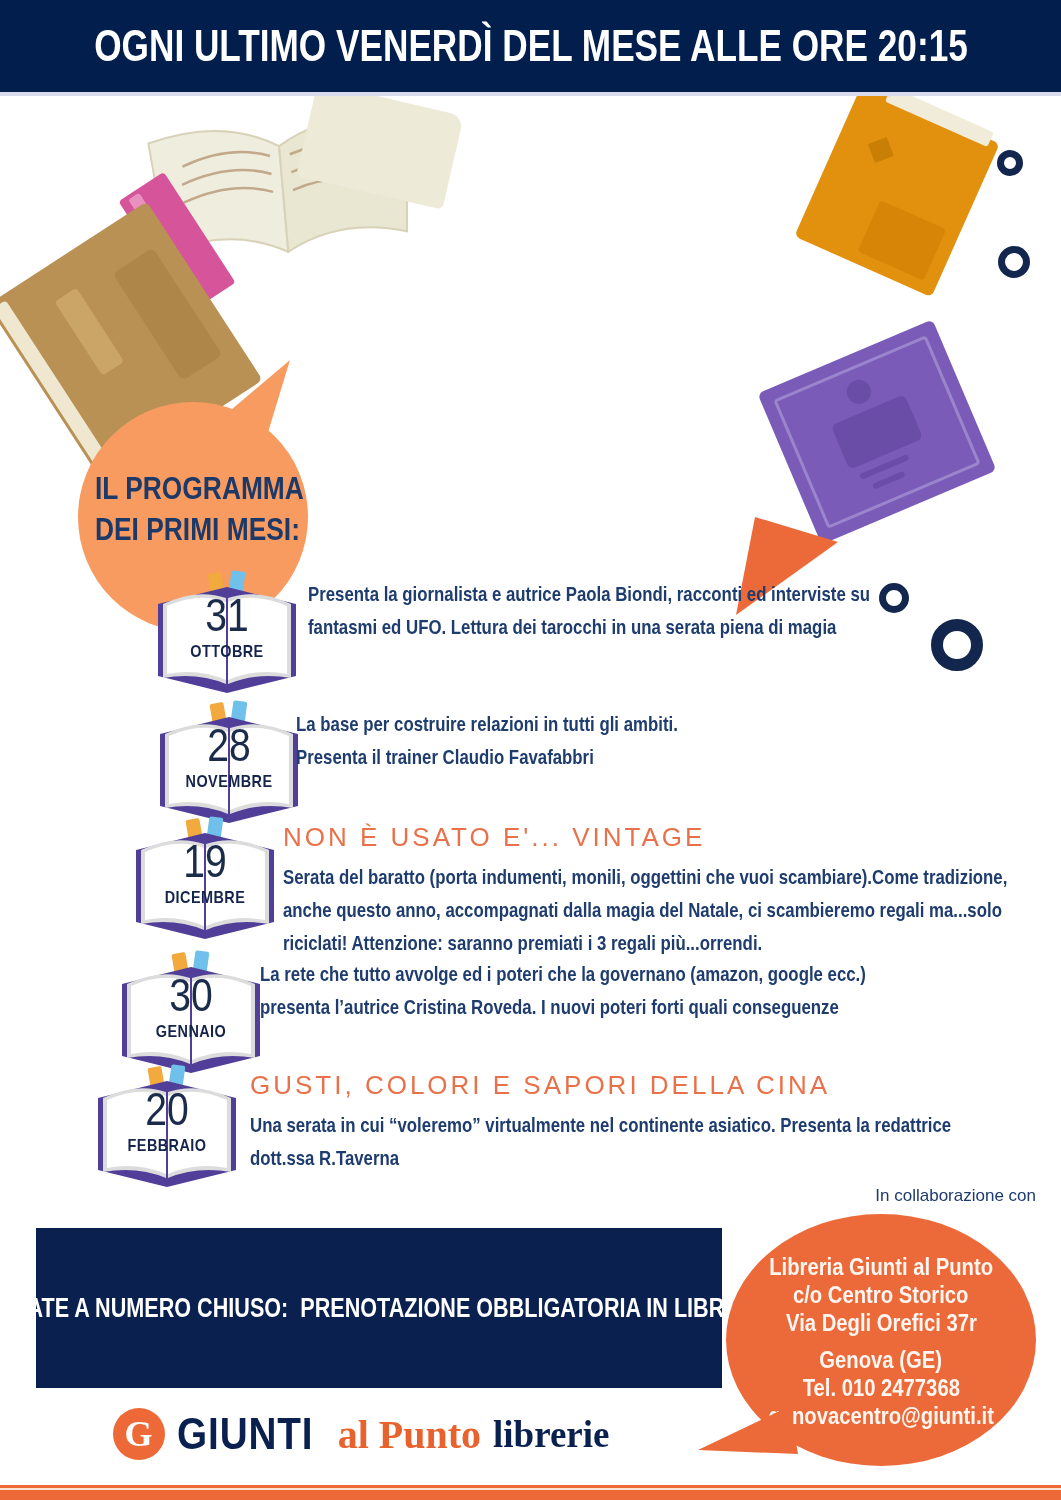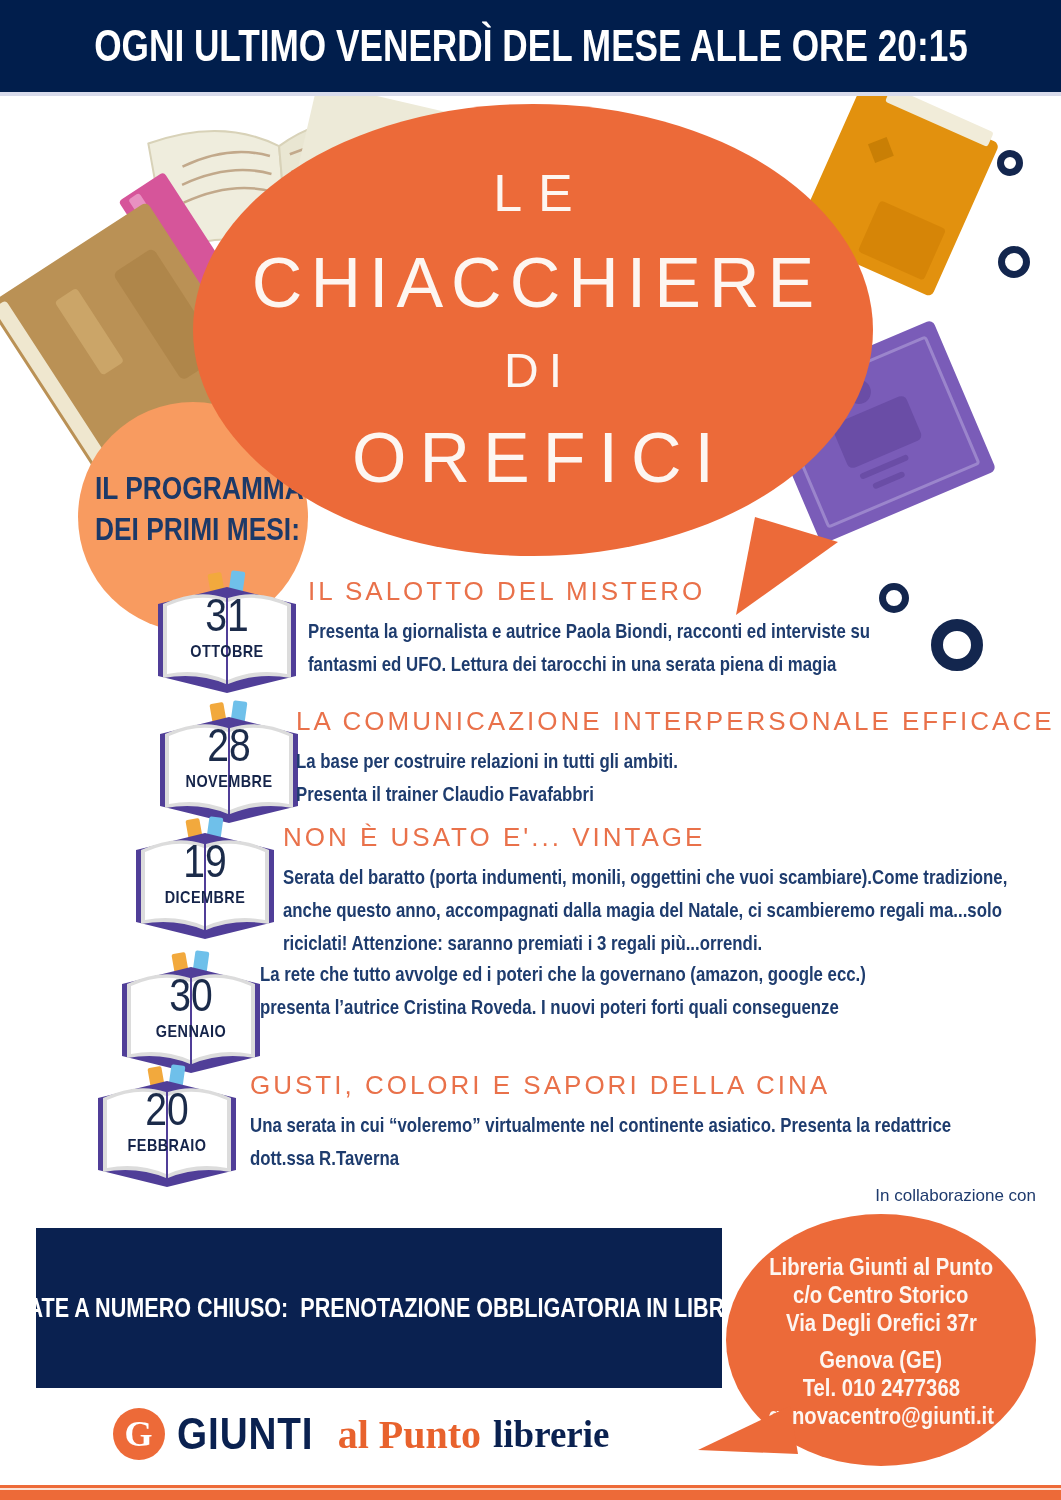--- a/index.html
+++ b/index.html
@@ -152,46 +152,39 @@
 
   <svg class="tail-program" width="120" height="110">
     <polygon points="15,82 100,10 72,102" fill="#F89B60"></polygon>
   </svg>
   <div class="bubble-program"></div>
   <div class="program-text">
     <div>IL PROGRAMMA</div>
     <div>DEI PRIMI MESI:</div>
   </div>
 
-  <div class="bubble-main">
-    <div class="t1">LE</div>
-    <div class="t2">CHIACCHIERE</div>
-    <div class="t3">DI</div>
-    <div class="t4">OREFICI</div>
-  </div>
   <svg class="tail-main" width="130" height="108">
     <polygon points="35,5 118,30 16,103" fill="#EC6A39"></polygon>
   </svg>
 
   <div class="evt-row" style="top:570px;">
     <div class="evt-icon" style="left:152px;text-decoration:underline;">
       <svg viewBox="0 0 150 128">
         <rect x="57" y="3" width="14" height="20" rx="2" fill="#F2A93D" transform="rotate(-10 64 13)"></rect>
         <rect x="78" y="1" width="14" height="22" rx="2" fill="#6FC0EA" transform="rotate(8 85 12)"></rect>
         <polygon points="6,34 75,17 144,34 144,106 75,123 6,106" fill="#503E98"></polygon>
         <path d="M11 34 Q45 18 74 28 L74 114 Q45 102 11 108 Z" fill="#DCDCDC"></path>
         <path d="M76 28 Q105 18 139 34 L139 108 Q105 102 76 114 Z" fill="#DCDCDC"></path>
         <path d="M15 36 Q47 22 74 32 L74 110 Q46 98 15 104 Z" fill="#FFFFFF"></path>
         <path d="M76 32 Q103 22 135 36 L135 104 Q104 98 76 110 Z" fill="#FFFFFF"></path>
       </svg>
       <div class="evt-day">31</div>
       <div class="evt-month">OTTOBRE</div>
     </div>
     <div class="evt-body" style="left:308px;">
-      <h2 class="evt-title">IL SALOTTO DEL MISTERO</h2>
       <p>Presenta la giornalista e autrice Paola Biondi, racconti ed interviste su</p>
       <p>fantasmi ed UFO. Lettura dei tarocchi in una serata piena di magia</p>
 
     </div>
   </div>
 
   <div class="evt-row" style="top:700px;">
     <div class="evt-icon" style="left:154px;">
       <svg viewBox="0 0 150 128">
         <rect x="57" y="3" width="14" height="20" rx="2" fill="#F2A93D" transform="rotate(-10 64 13)"></rect>
@@ -199,21 +192,20 @@
         <polygon points="6,34 75,17 144,34 144,106 75,123 6,106" fill="#503E98"></polygon>
         <path d="M11 34 Q45 18 74 28 L74 114 Q45 102 11 108 Z" fill="#DCDCDC"></path>
         <path d="M76 28 Q105 18 139 34 L139 108 Q105 102 76 114 Z" fill="#DCDCDC"></path>
         <path d="M15 36 Q47 22 74 32 L74 110 Q46 98 15 104 Z" fill="#FFFFFF"></path>
         <path d="M76 32 Q103 22 135 36 L135 104 Q104 98 76 110 Z" fill="#FFFFFF"></path>
       </svg>
       <div class="evt-day">28</div>
       <div class="evt-month">NOVEMBRE</div>
     </div>
     <div class="evt-body" style="left:296px;">
-      <h2 class="evt-title">LA COMUNICAZIONE INTERPERSONALE EFFICACE</h2>
       <p>La base per costruire relazioni in tutti gli ambiti.</p>
       <p>Presenta il trainer Claudio Favafabbri</p>
 
     </div>
   </div>
 
   <div class="evt-row" style="top:816px;">
     <div class="evt-icon" style="left:130px;">
       <svg viewBox="0 0 150 128">
         <rect x="57" y="3" width="14" height="20" rx="2" fill="#F2A93D" transform="rotate(-10 64 13)"></rect>

